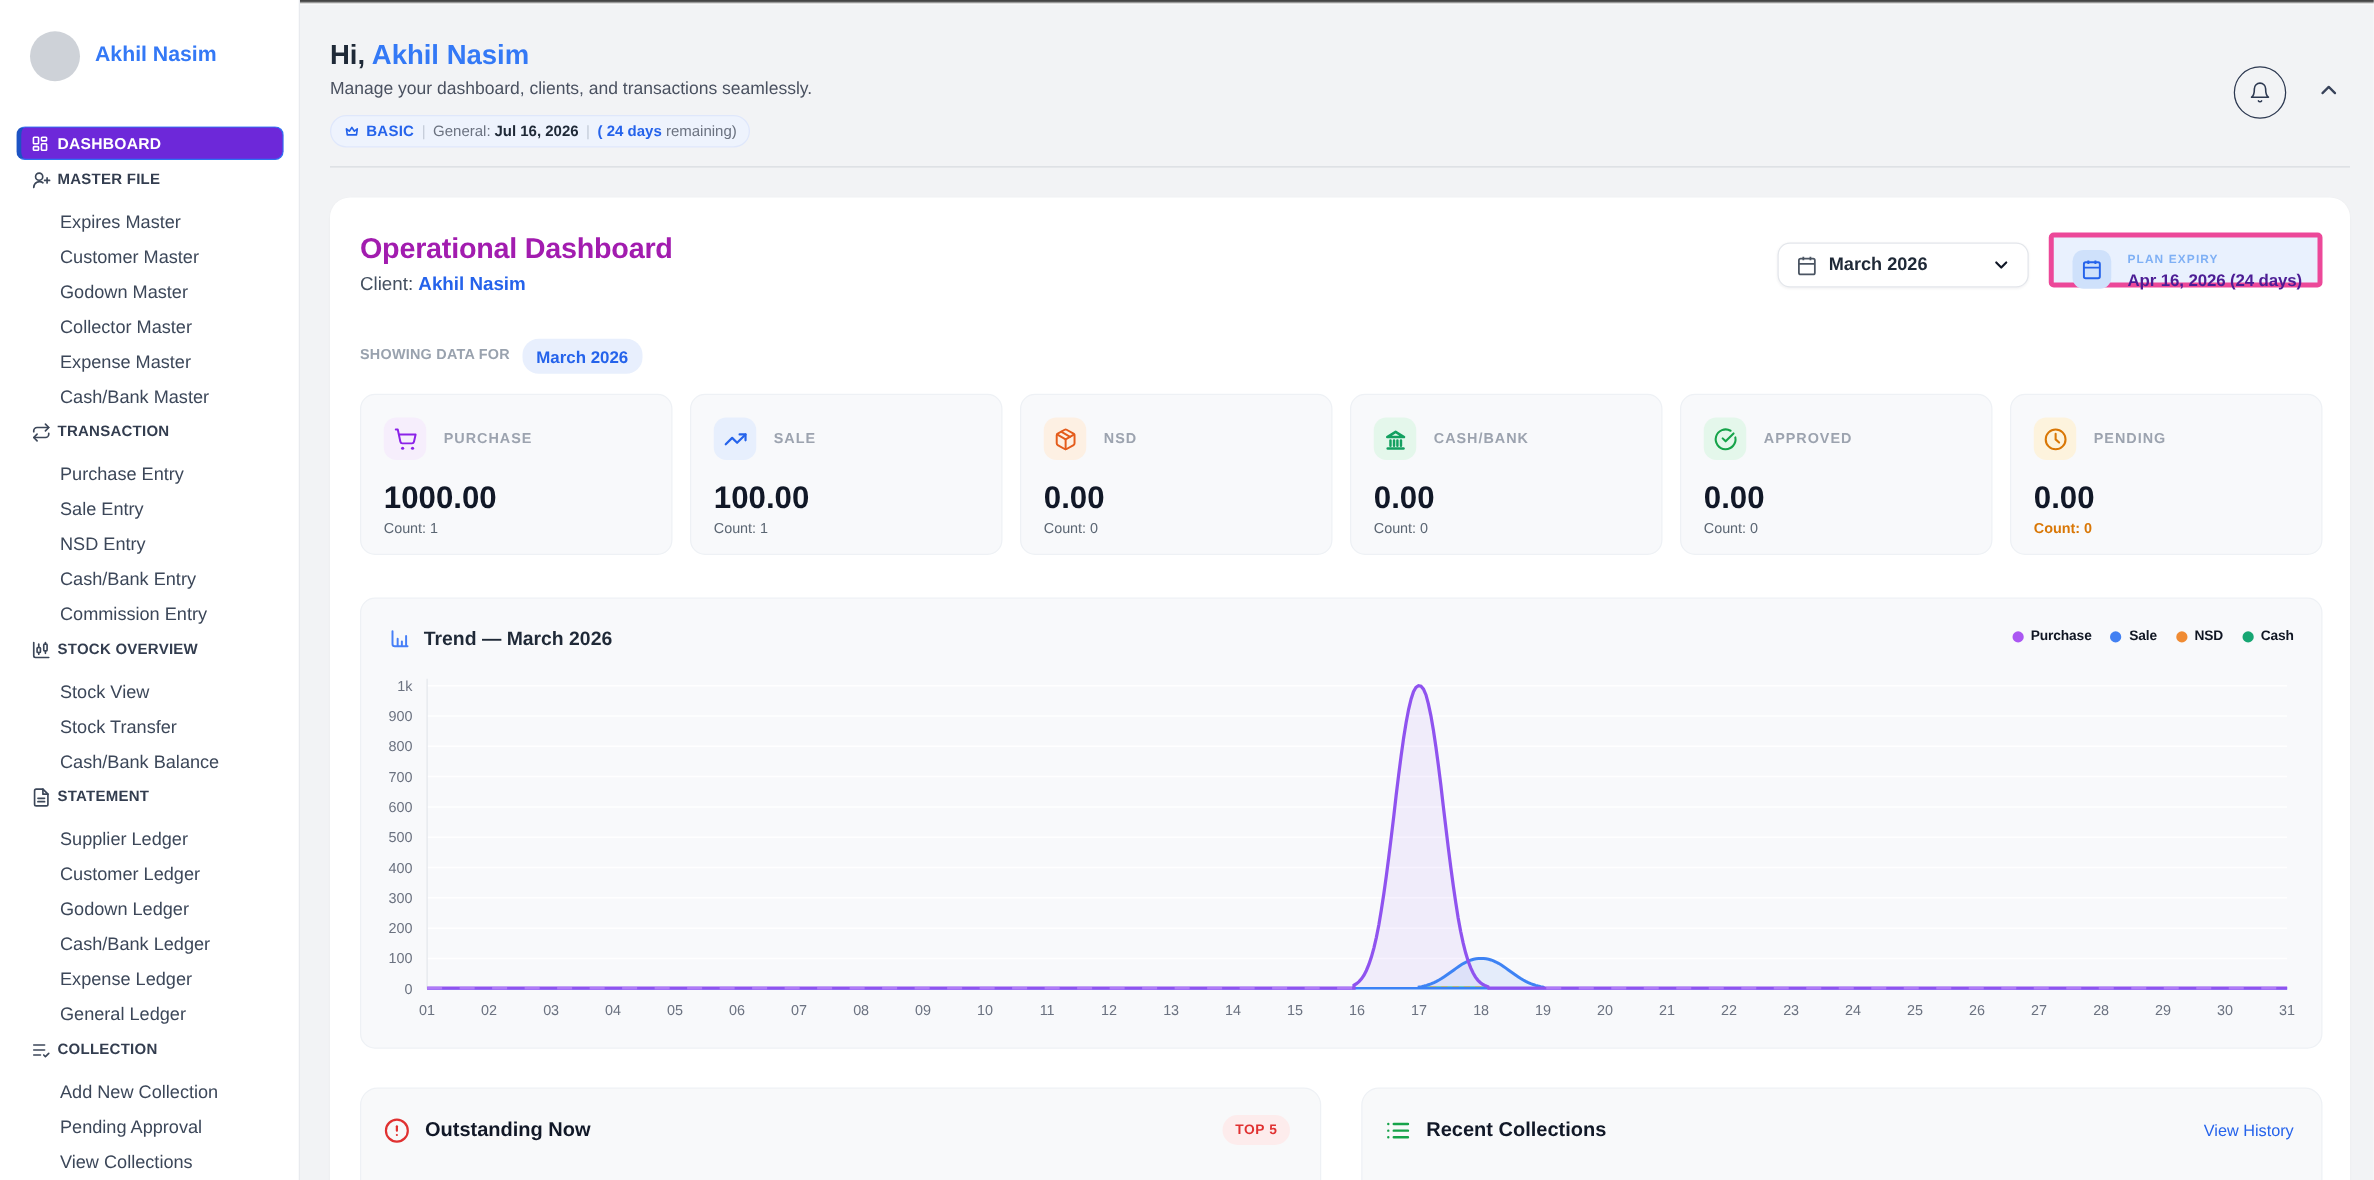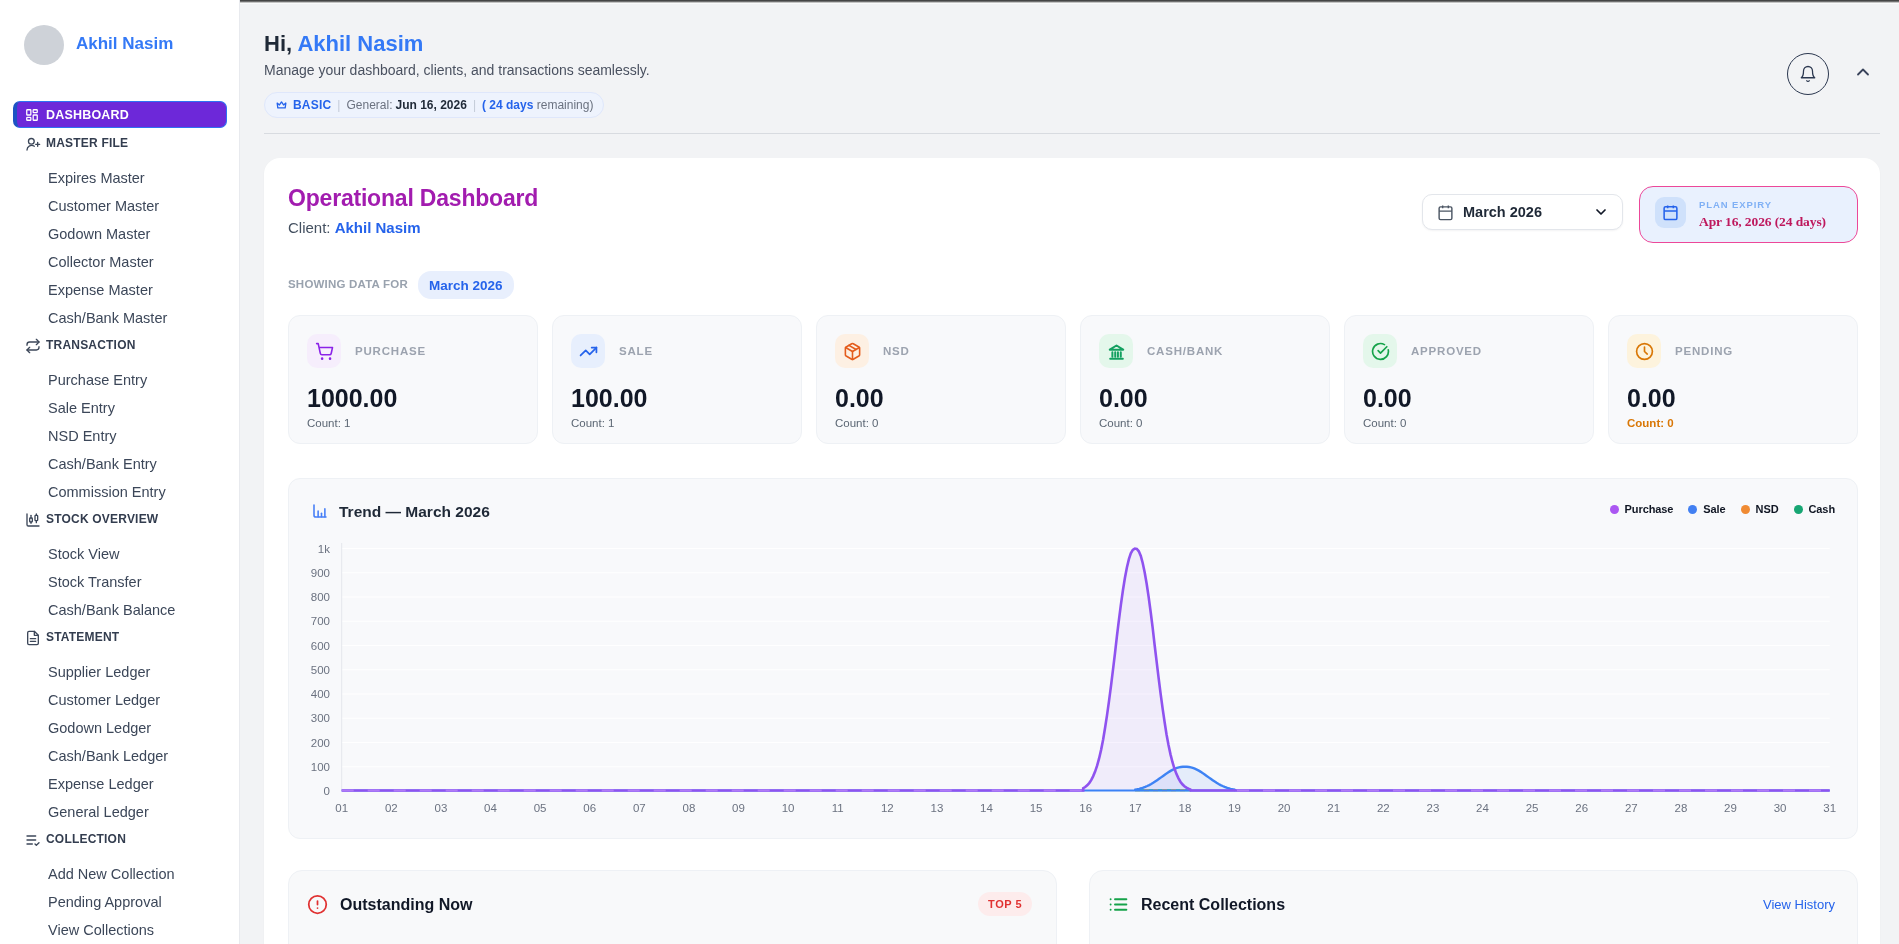--- a/index.html
+++ b/index.html
@@ -32,24 +32,24 @@
 .bell { position:absolute; left:1547px; top:53px; width:42px; height:42px; border:1.5px solid #2c3850; border-radius:50%; display:flex; align-items:center; justify-content:center; color:#2c3850; }
 .chev { position:absolute; left:1613px; top:62px; color:#39435a; }
 .card { position:absolute; left:24px; top:158px; width:1616px; height:1100px; background:#fff; border-radius:16px; box-shadow:0 1px 2px rgba(16,24,40,.04); }
 .od { position:absolute; left:24px; top:27px; font-size:23px; font-weight:bold; color:#a21caf; letter-spacing:-.2px; }
 .client { position:absolute; left:24px; top:61px; font-size:15px; color:#445060; }
 .client b { color:#2563eb; }
 .dd { position:absolute; left:1158px; top:36px; width:201px; height:36px; background:#fff; border:1px solid #e3e6eb; border-radius:10px; box-shadow:0 1px 2px rgba(16,24,40,.05); display:flex; align-items:center; }
 .dd svg.cal { margin-left:14px; color:#4b5563; }
 .dd .mtxt { margin-left:9px; font-size:14.5px; font-weight:bold; color:#1f2937; }
 .dd svg.dn { position:absolute; right:13px; color:#111827; }
-.plan { position:absolute; left:1375px; top:28px; width:219px; height:57px; background:#e9f1fe; border:1px solid #ec4899; border-radius:14px; }
+.plan { position:absolute; left:1375px; top:28px; width:219px; height:44px; background:#e9f1fe; border:4px solid #ec4899; border-radius:4px; }
 .plan .ic { position:absolute; left:15px; top:10px; width:31px; height:31px; background:#cfe1fb; border-radius:9px; display:flex; align-items:center; justify-content:center; color:#2563eb; }
 .plan .l1 { position:absolute; left:59px; top:12px; font-size:9.5px; font-weight:bold; color:#7fb0f5; letter-spacing:.9px; }
-.plan .l2 { position:absolute; left:59px; top:27px; font-size:13.5px; font-weight:bold; color:#be185d; white-space:nowrap; letter-spacing:-.1px;font-family:Liberation Serif, serif; }
+.plan .l2 { position:absolute; left:59px; top:27px; font-size:13.5px; font-weight:bold; color:#4c1d95; white-space:nowrap; letter-spacing:-.1px; }
 .showing { position:absolute; left:24px; top:120px; font-size:11.5px; font-weight:bold; color:#99a2ae; letter-spacing:.2px; }
 .mpill { position:absolute; left:154px; top:113px; height:28px; padding:0 11px; background:#e8effd; border-radius:13px; display:flex; align-items:center; font-size:13.5px; font-weight:bold; color:#2563eb; }
 .stats { position:absolute; left:24px; top:157px; width:1570px; display:flex; gap:14px; }
 .stat { flex:1; height:129px; background:#f8f9fb; border:1px solid #eef1f5; border-radius:12px; position:relative; }
 .stat .ic { position:absolute; left:18px; top:18px; width:34px; height:34px; border-radius:10px; display:flex; align-items:center; justify-content:center; }
 .stat .lb { position:absolute; left:66px; top:29px; font-size:11.5px; font-weight:bold; color:#9ca3af; letter-spacing:.8px; }
 .stat .val { position:absolute; left:18px; top:68px; font-size:25px; font-weight:bold; color:#111827; }
 .stat .cnt { position:absolute; left:18px; top:101px; font-size:11.5px; color:#5b6673; }
 .chartcard { position:absolute; left:24px; top:320px; width:1570px; height:361px; background:#f8f9fb; border:1px solid #eef1f5; border-radius:12px; }
 .ctitle { position:absolute; left:50px; top:24px; font-size:15.5px; font-weight:bold; color:#1f2937; }
@@ -72,21 +72,21 @@
   <div class="sub">Manage your dashboard, clients, and transactions seamlessly.</div>
   <div class="pill">
     <span class="crown">
         <svg width="13" height="13" viewBox="0 0 24 24" fill="none" stroke="currentColor" stroke-width="2.4" stroke-linejoin="round" stroke-linecap="round">
           <path d="M4 7.5 8.2 11 12 5.5 15.8 11 20 7.5 18.8 16.5H5.2Z" fill="none"></path>
         </svg>
       </span>
     <b class="basic">BASIC</b>
       <span class="sep">|</span>
     <span class="gr">General:</span>
-      <span class="dk">Jun 16, 2026</span>
+      <span class="dk">Jul 16, 2026</span>
       <span class="sep">|</span>
     <span class="bl">( 24 days</span>
       <span class="gr">&nbsp;remaining)</span>
   </div>
   <div class="hr"></div>
   <div class="bell">
       <svg width="18" height="18" viewBox="0 0 24 24" fill="none" stroke="currentColor" stroke-width="1.7" stroke-linecap="round" stroke-linejoin="round">
         <path d="M18 8a6 6 0 0 0-12 0c0 7-3 9-3 9h18s-3-2-3-9"></path>
         <path d="M13.7 21a2 2 0 0 1-3.4 0"></path>
       </svg>

